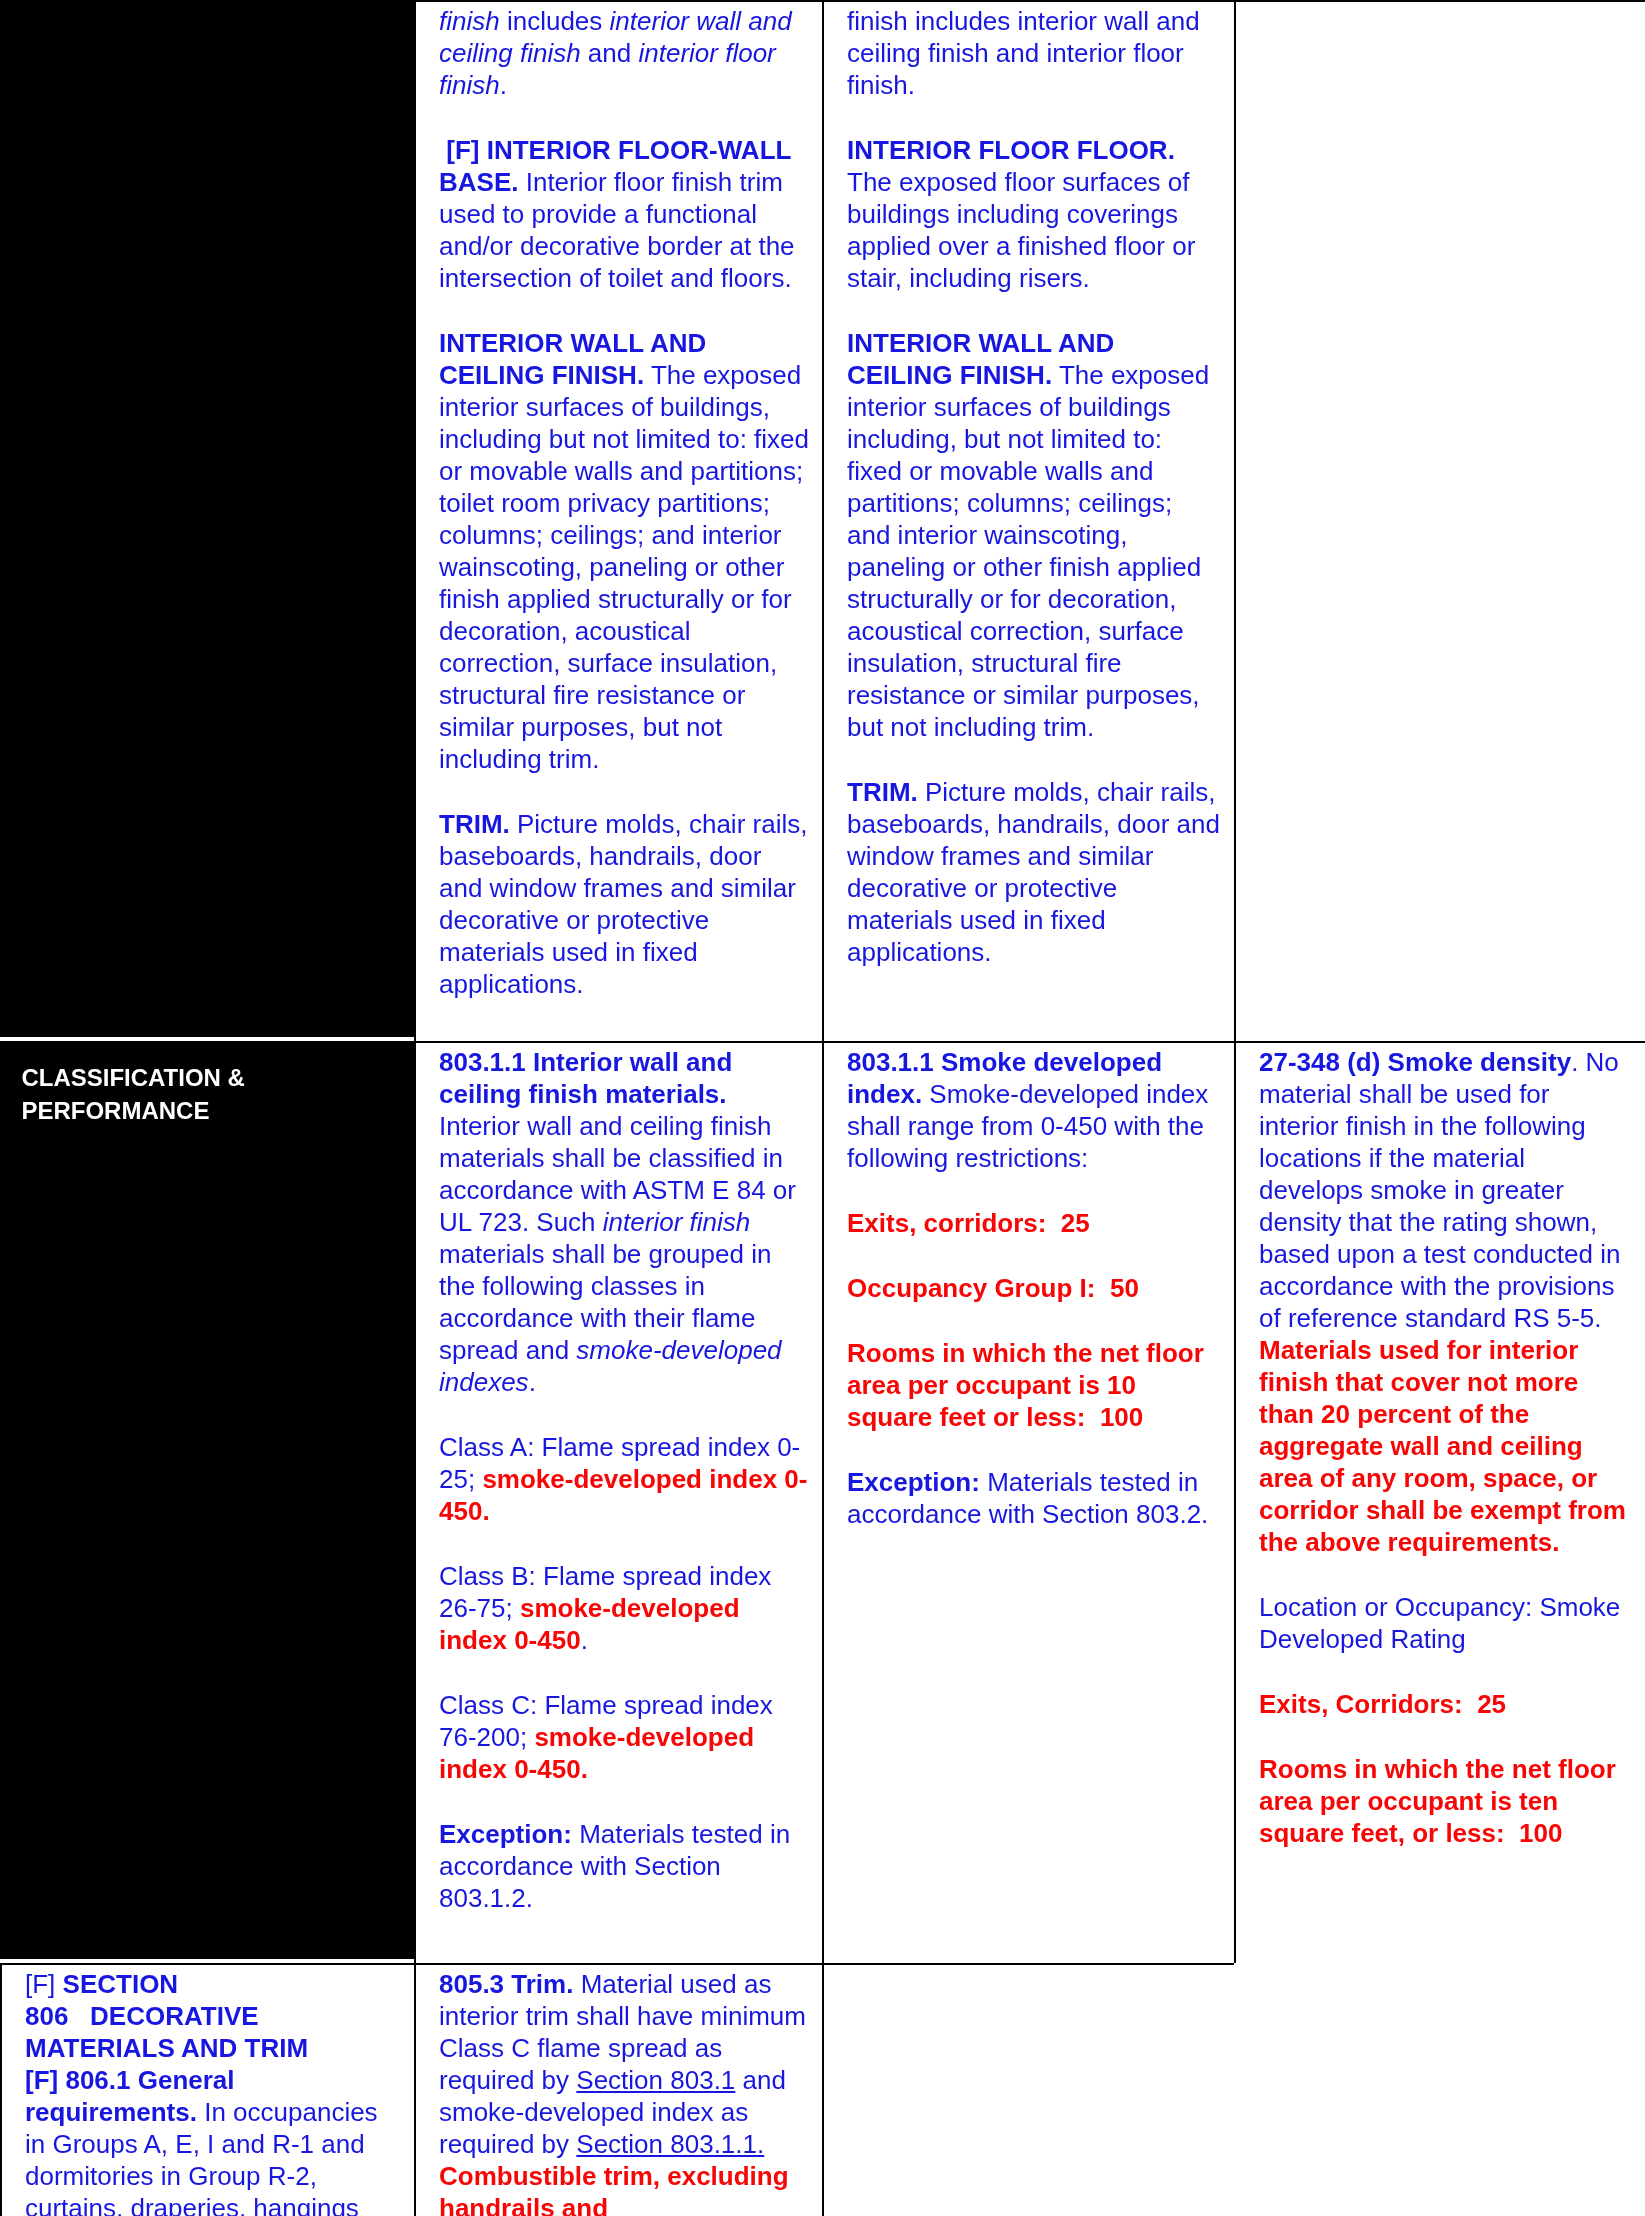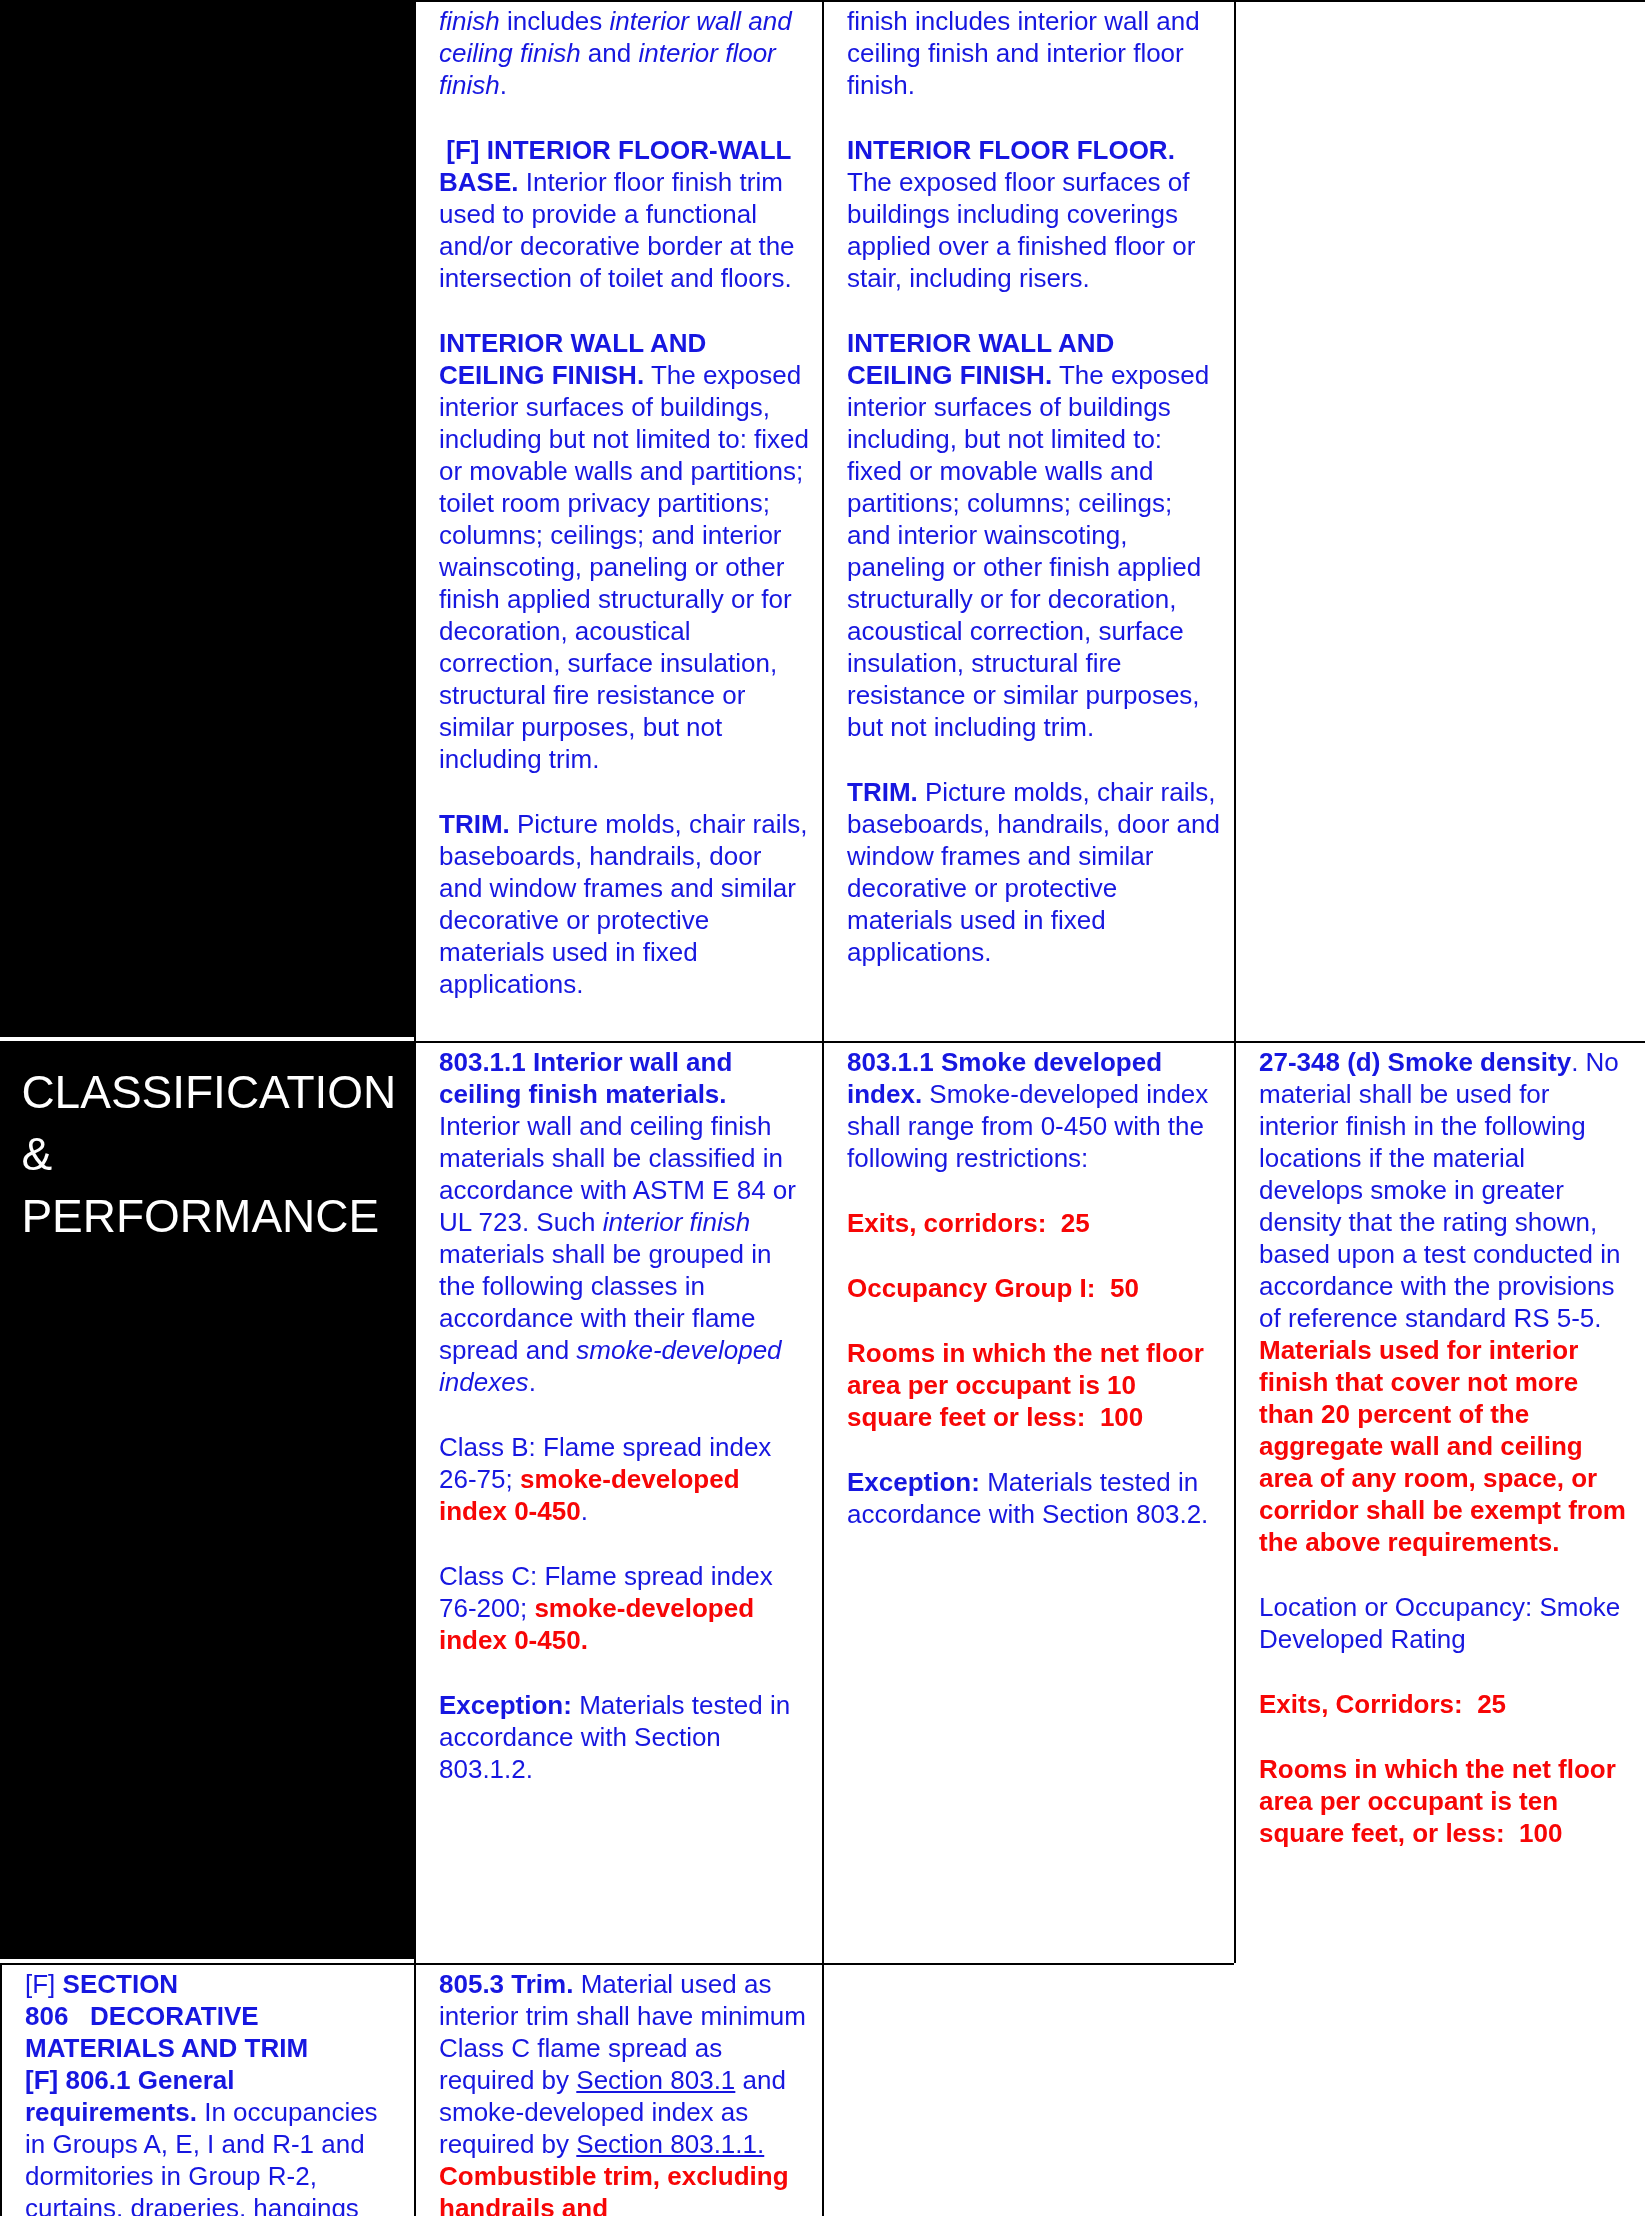--- a/index.html
+++ b/index.html
@@ -18,22 +18,22 @@
   }
   .table{
     display:grid;
     grid-template-columns:414px 408px 412px 412px;
     grid-template-rows:1041px 922px 254px;
     width:1646px;height:2216px;
   }
   .label-cell{
     background:var(--label-bg);
     color:var(--label-fg);
-    font-weight:normal;
-    font-size:46px;
+    font-weight:bold;
+    font-size:24px;
     line-height:1.34;
     padding:21.4px 16.5px 0 21.4px;
     border-bottom:4.1px solid #ffffff;
     box-sizing:border-box;
     overflow:hidden;
   }
   .label-cell.last{border-bottom:none;}
   .content-cell{
     background:var(--bg);
     border-left:2.5px solid var(--border);
@@ -71,20 +71,21 @@
         <p class="para"><span class="">finish includes interior wall and ceiling finish and interior floor finish.</span></p>
         <p class="para"><span class="b">INTERIOR FLOOR FLOOR.</span><span class=""> The exposed floor surfaces of buildings including coverings applied over a finished floor or stair, including risers.</span></p>
         <p class="para"><span class="b">INTERIOR WALL AND CEILING FINISH.</span><span class=""> The exposed interior surfaces of buildings including, but not limited to: fixed or movable walls and partitions; columns; ceilings; and interior wainscoting, paneling or other finish applied structurally or for decoration, acoustical correction, surface insulation, structural fire resistance or similar purposes, but not including trim.</span></p>
         <p class="para"><span class="b">TRIM.</span><span class=""> Picture molds, chair rails, baseboards, handrails, door and window frames and similar decorative or protective materials used in fixed applications.</span></p>
       </div>
     <div class="content-cell"></div>
 
     <div class="label-cell">CLASSIFICATION &amp; PERFORMANCE</div>
     <div class="content-cell">
         <p class="para"><span class="b">803.1.1 Interior wall and ceiling finish materials.</span><span class=""> Interior wall and ceiling finish materials shall be classified in accordance with ASTM E 84 or UL 723. Such </span><span class="i">interior finish</span><span class=""> materials shall be grouped in the following classes in accordance with their flame spread and </span><span class="i">smoke-developed indexes</span><span class="">.</span></p>
+        <p class="para"><span class="">Class A: Flame spread index 0-25; </span><span class="rb">smoke-developed index 0-450.</span></p>
         <p class="para"><span class="">Class B: Flame spread index 26-75; </span><span class="rb">smoke-developed index 0-450</span><span class="">.</span></p>
         <p class="para"><span class="">Class C: Flame spread index 76-200; </span><span class="rb">smoke-developed index 0-450.</span></p>
         <p class="para"><span class="b">Exception:</span><span class=""> Materials tested in accordance with Section 803.1.2.</span></p>
       </div>
     <div class="content-cell">
         <p class="para"><span class="b">803.1.1 Smoke developed index.</span><span class=""> Smoke-developed index shall range from 0-450 with the following restrictions:</span></p>
         <p class="para"><span class="rb">Exits, corridors:  25</span></p>
         <p class="para"><span class="rb">Occupancy Group I:  50</span></p>
         <p class="para"><span class="rb">Rooms in which the net floor area per occupant is 10 square feet or less:  100</span></p>
         <p class="para"><span class="b">Exception:</span><span class=""> Materials tested in accordance with Section 803.2.</span></p>

